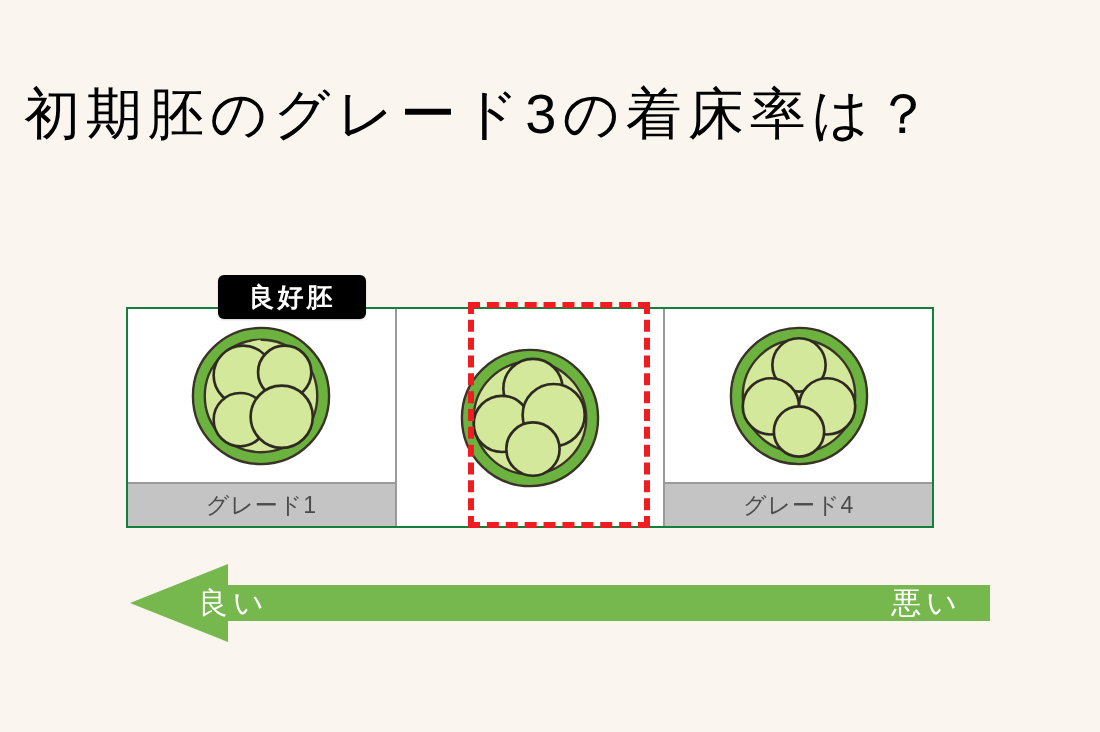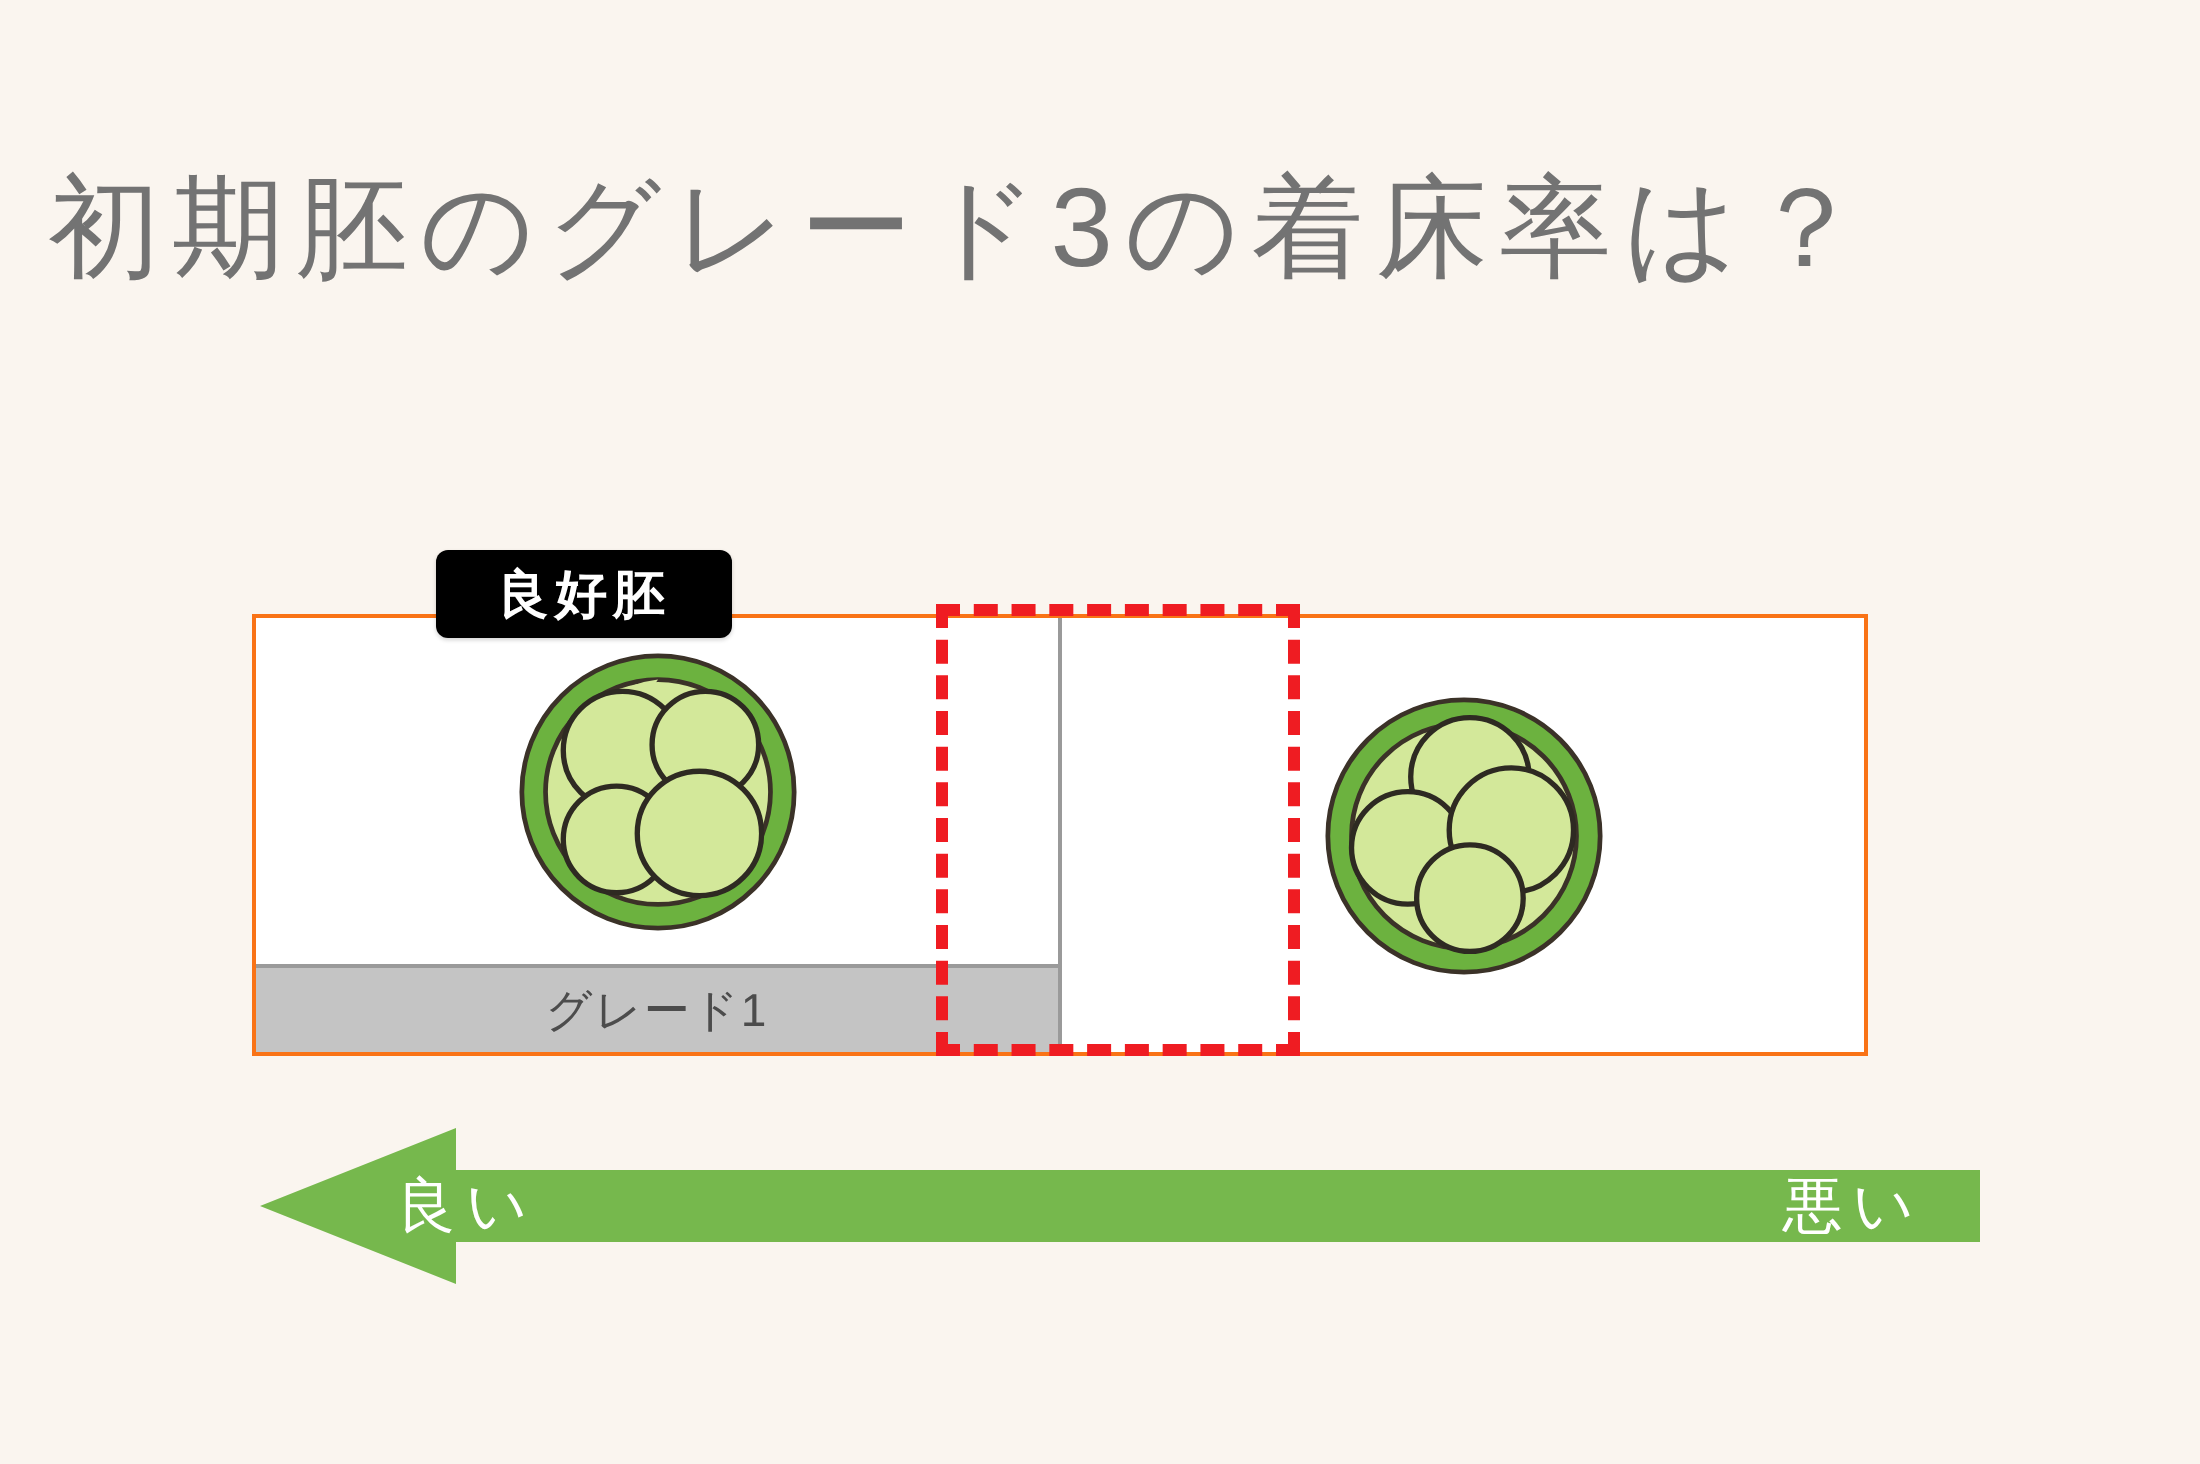--- a/index.html
+++ b/index.html
@@ -23,34 +23,34 @@
 
   
   .title {
     position: absolute;
     left: 24px;
     top: 78px;
     width: 1060px;
     font-size: 56px;
     line-height: 72px;
     letter-spacing: 6px;
-    color: #737373;
+    color: #000000;
     font-weight: 400;
     white-space: nowrap;
   }
 
   
   .grade-table {
     position: absolute;
     left: 126px;
     top: 307px;
     width: 808px;
     height: 221px;
     box-sizing: border-box;
-    border: 2px solid #f97316;
+    border: 2px solid #15803d;
     background: #ffffff;
     display: flex;
     flex-direction: row;
   }
   .grade-col {
     position: relative;
     flex: 1 1 0;
     display: flex;
     flex-direction: column;
     box-sizing: border-box;
@@ -176,20 +176,33 @@
           <circle cx="50" cy="50" r="46" fill="#6cb23f" stroke="#3b3228" stroke-width="1.6"></circle>
           <circle cx="50" cy="50" r="38" fill="#d3e89a" stroke="#3b3228" stroke-width="1.6"></circle>
           <circle cx="52" cy="30" r="20" fill="#d3e89a" stroke="#2e2a22" stroke-width="1.8"></circle>
           <circle cx="31" cy="54" r="19" fill="#d3e89a" stroke="#2e2a22" stroke-width="1.8"></circle>
           <circle cx="66" cy="48" r="21" fill="#d3e89a" stroke="#2e2a22" stroke-width="1.8"></circle>
           <circle cx="52" cy="71" r="18" fill="#d3e89a" stroke="#2e2a22" stroke-width="1.8"></circle>
         </svg>
       </div>
     </div>
 
+    <div class="grade-col">
+      <div class="cell-area">
+        <svg class="embryo-svg" viewBox="0 0 100 100">
+          <circle cx="50" cy="50" r="46" fill="#6cb23f" stroke="#3b3228" stroke-width="1.6"></circle>
+          <circle cx="50" cy="50" r="38" fill="#d3e89a" stroke="#3b3228" stroke-width="1.6"></circle>
+          <circle cx="50" cy="29" r="18" fill="#d3e89a" stroke="#2e2a22" stroke-width="1.8"></circle>
+          <circle cx="31" cy="57" r="19" fill="#d3e89a" stroke="#2e2a22" stroke-width="1.8"></circle>
+          <circle cx="69" cy="57" r="19" fill="#d3e89a" stroke="#2e2a22" stroke-width="1.8"></circle>
+          <circle cx="50" cy="74" r="17" fill="#d3e89a" stroke="#2e2a22" stroke-width="1.8"></circle>
+        </svg>
+      </div>
+      <div class="grade-label">グレード4</div>
+    </div>
 
   </div>
 
   <div class="highlight-box"></div>
 
   <div class="banner">良好胚</div>
 
   <div class="arrow-wrap">
     <svg class="arrow-svg" viewBox="0 0 860 90" preserveAspectRatio="none">
       <polygon points="0,45 98,6 98,27 860,27 860,63 98,63 98,84" fill="#76b84d"></polygon>

